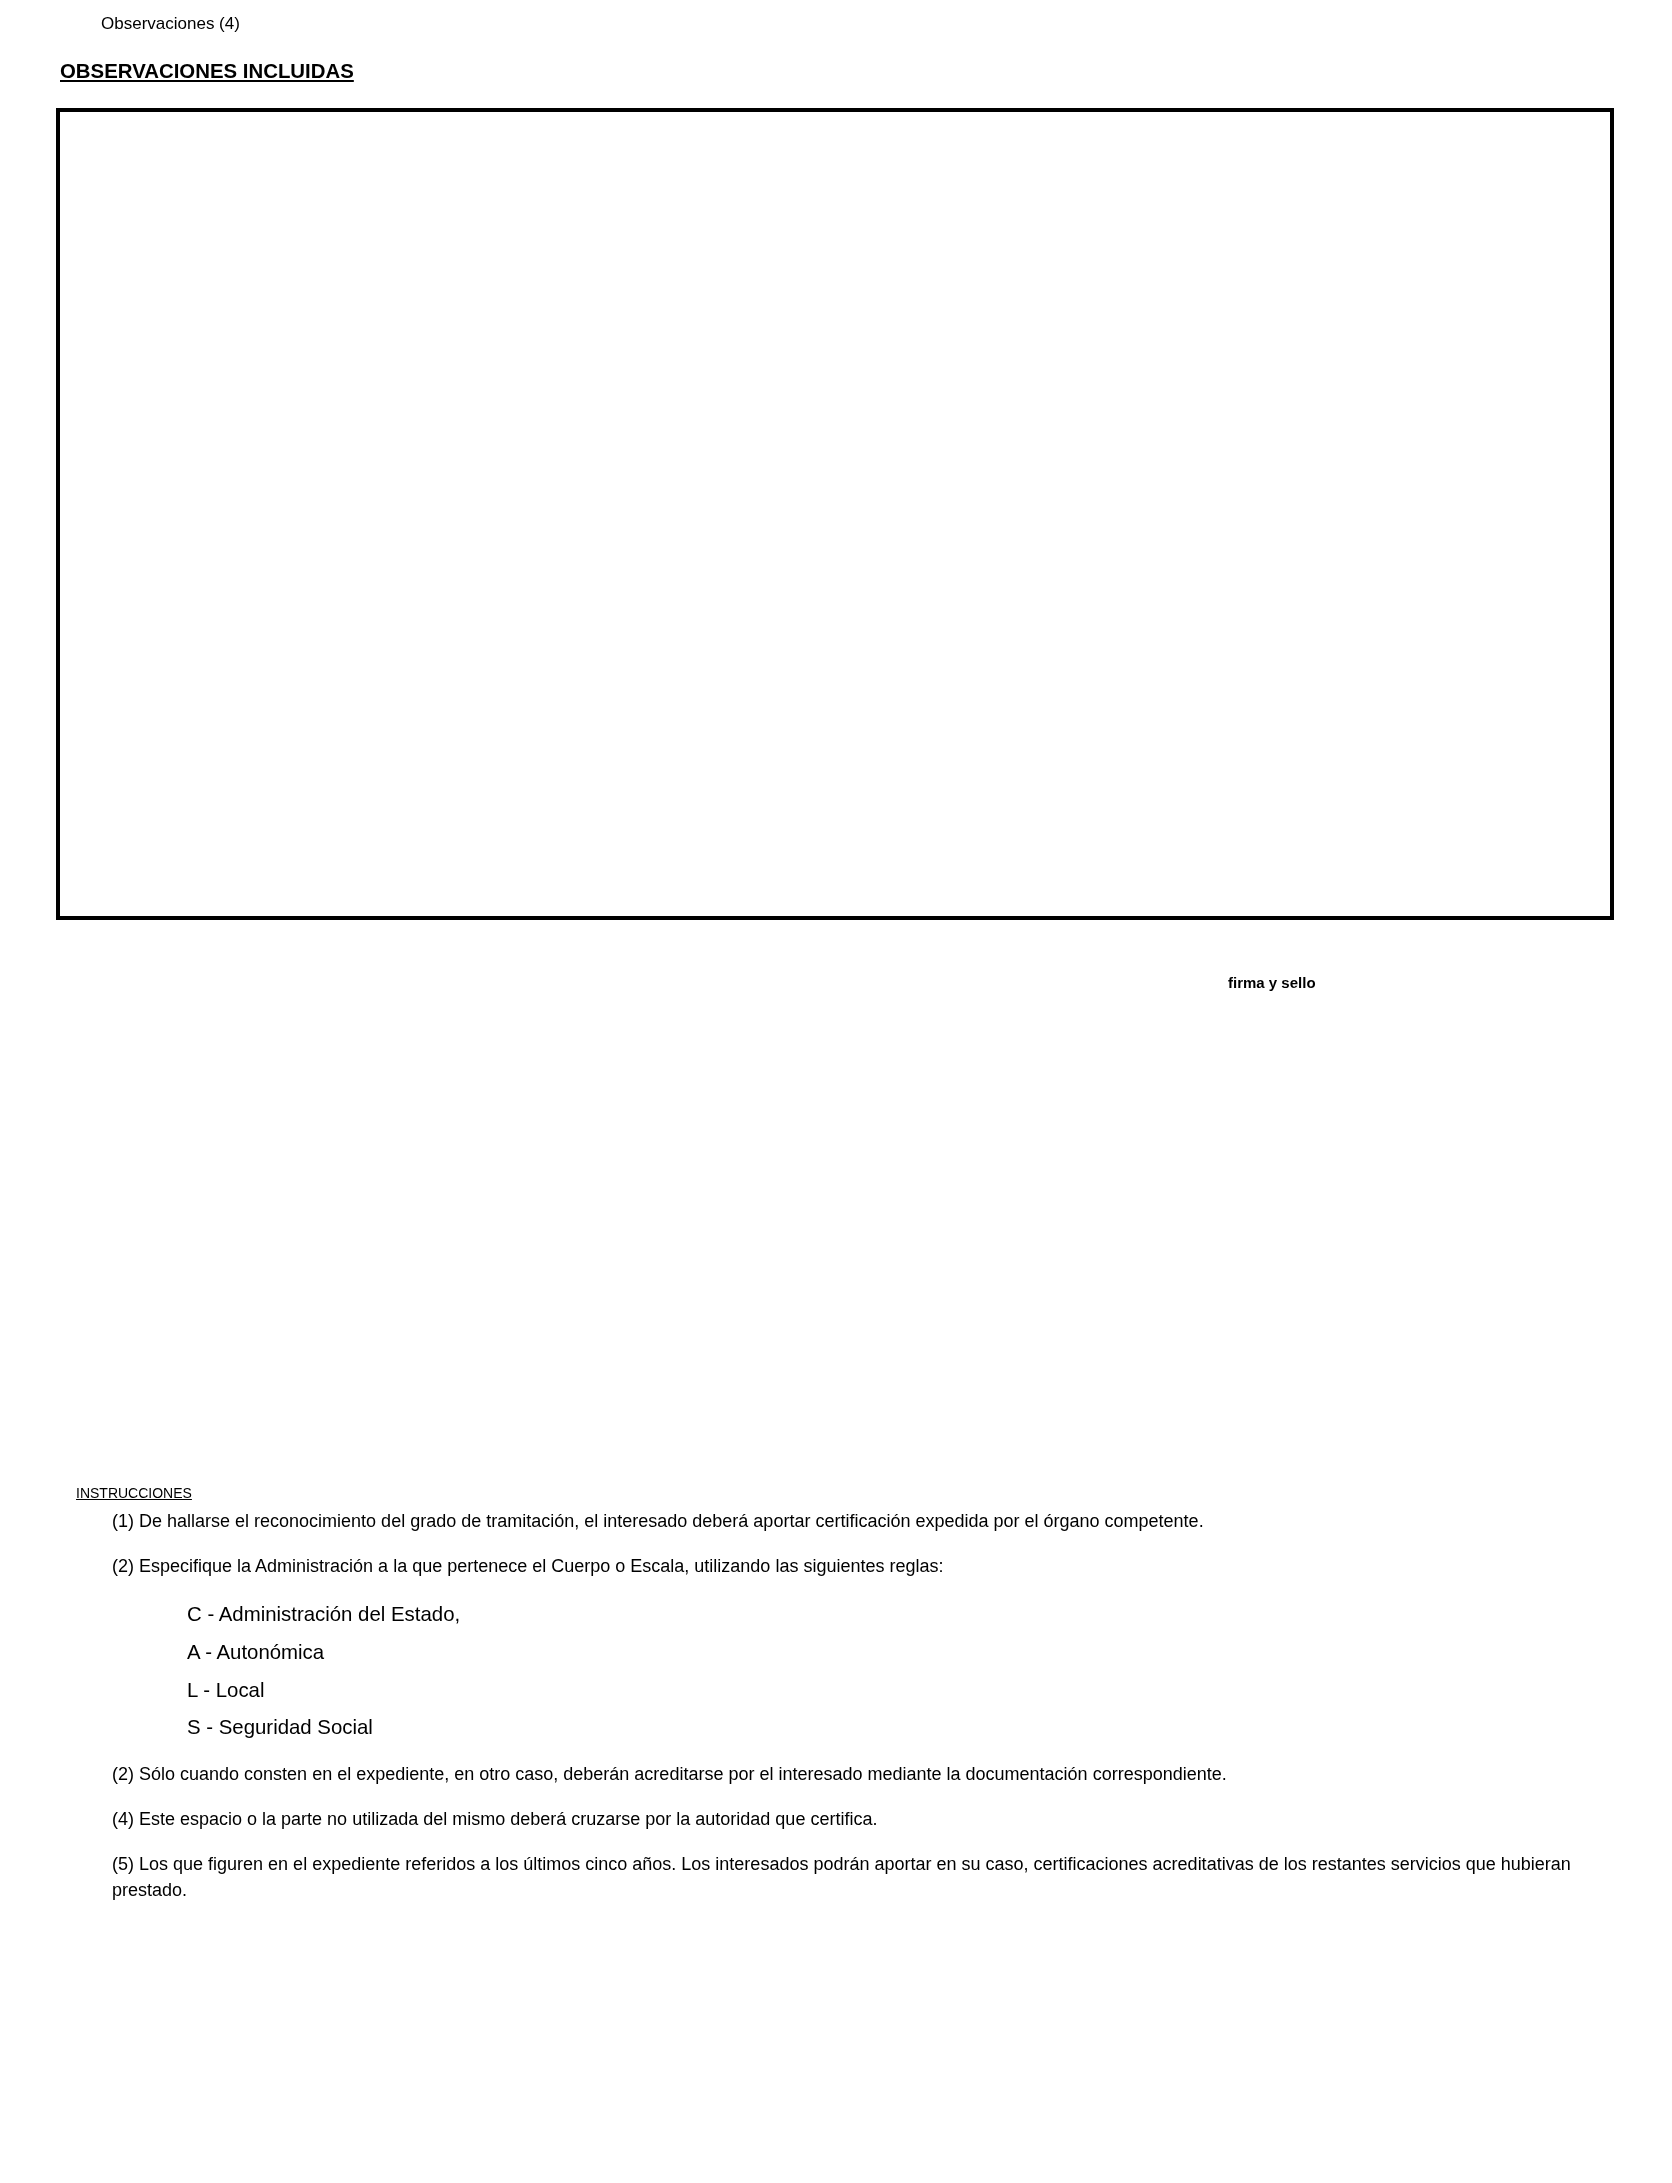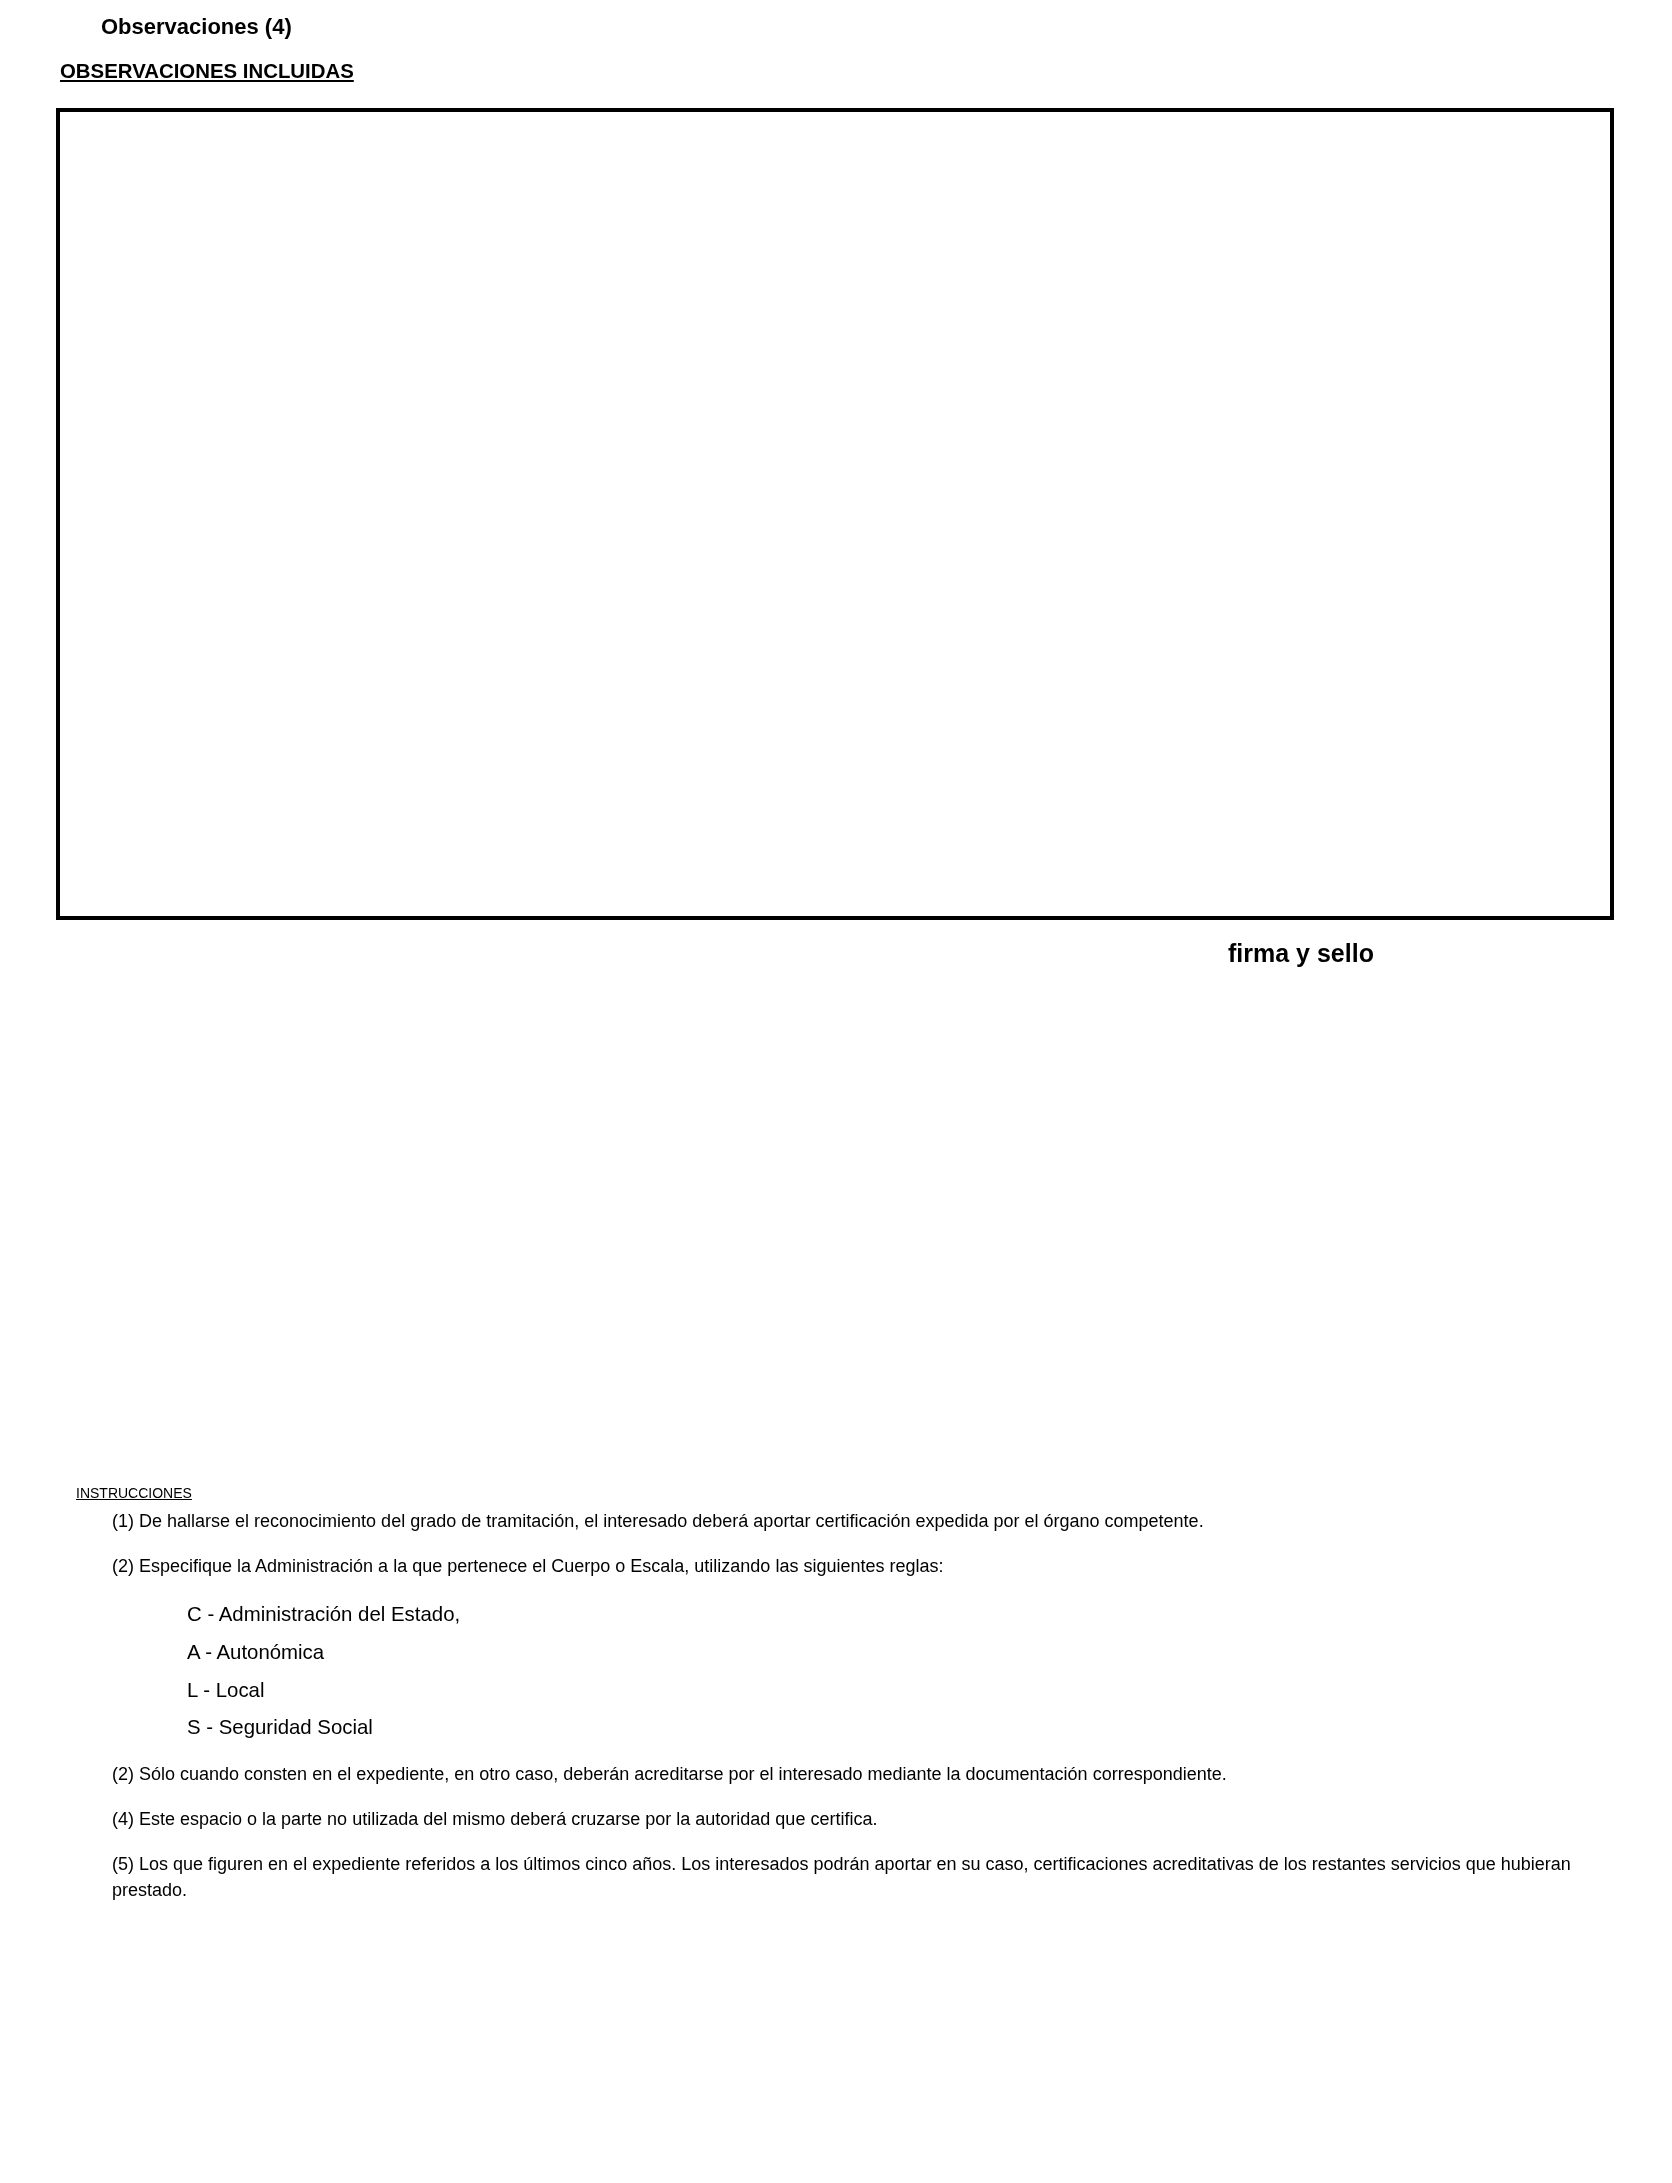--- a/index.html
+++ b/index.html
@@ -12,22 +12,22 @@
     position: relative;
     width: 1672px;
     height: 2183px;
     background: #ffffff;
     overflow: hidden;
   }
   .doc-title {
     position: absolute;
     left: 101px;
     top: 14px;
-    font-size: 22px;
-    font-weight: bold;
+    font-size: 17px;
+    font-weight: normal;
     white-space: nowrap;
   }
   .section-heading {
     position: absolute;
     left: 60px;
     top: 60px;
     font-size: 20.4px;
     font-weight: bold;
     text-decoration: underline;
     white-space: nowrap;
@@ -38,22 +38,22 @@
     left: 56px;
     top: 108px;
     width: 1558px;
     height: 812px;
     border: 4.7px solid #000000;
     background: #ffffff;
   }
   .signature-label {
     position: absolute;
     left: 1228px;
-    top: 939px;
-    font-size: 25px;
+    top: 974px;
+    font-size: 15px;
     font-weight: bold;
     white-space: nowrap;
   }
   .instructions {
     position: absolute;
     left: 76px;
     top: 1485px;
     width: 1526px;
   }
   .instructions-heading {

